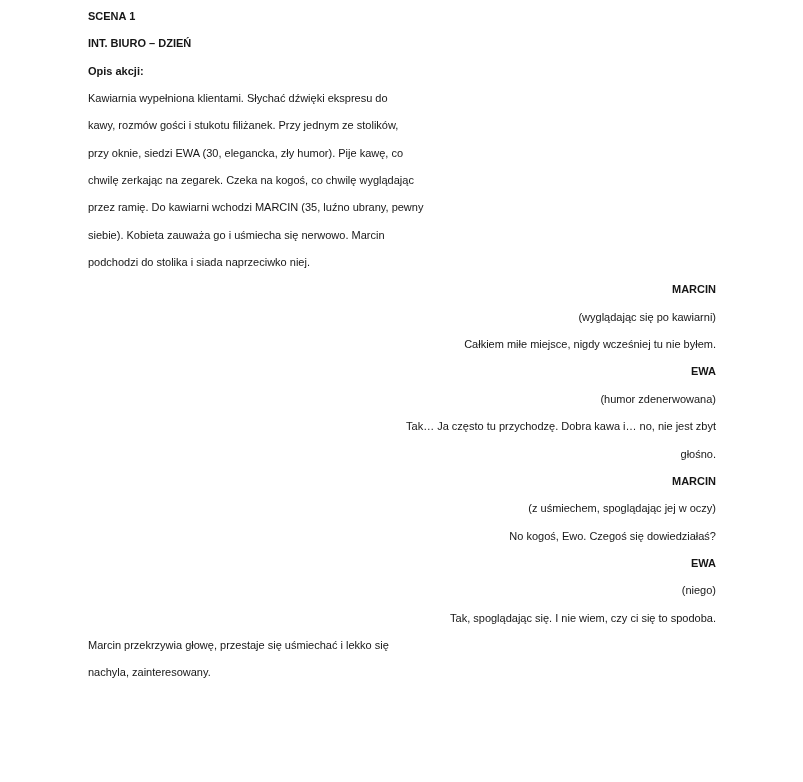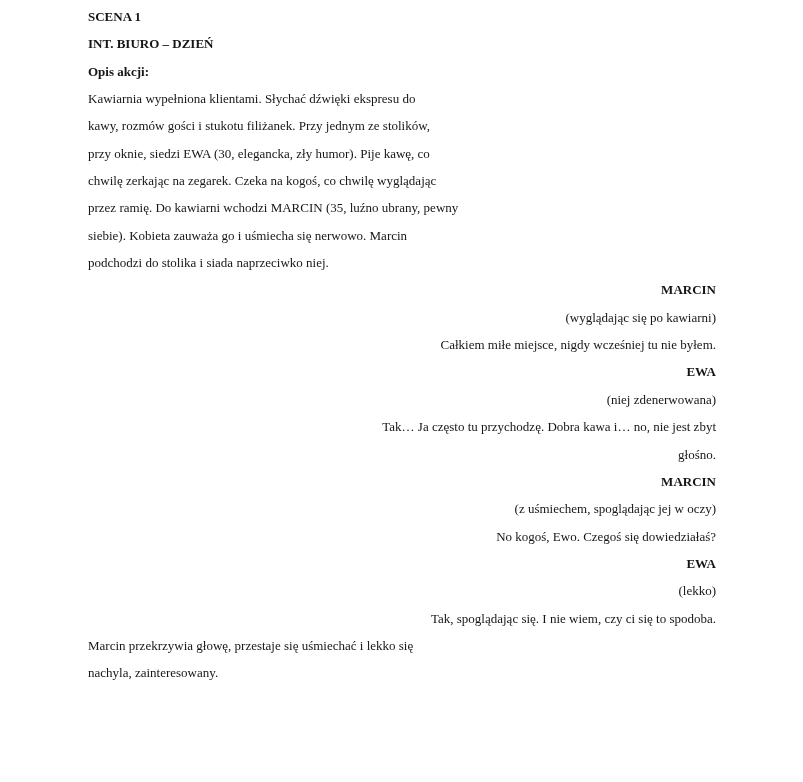--- a/index.html
+++ b/index.html
@@ -11,22 +11,22 @@
     width: 803px;
     height: 782px;
     overflow: hidden;
     position: relative;
   }
   .page {
     position: absolute;
     left: 88px;
     top: 3px;
     width: 628px;
-    font-family: Liberation Serif, serif;
-    font-size: 13px;
+    font-family: Liberation Sans, sans-serif;
+    font-size: 11px;
     line-height: 27.35px;
     color: #161616;
   }
   .block {
     margin: 0;
     padding: 0;
     white-space: pre-line;
   }
   .left   { text-align: left; }
   .center { text-align: right; }
@@ -43,24 +43,24 @@
 kawy, rozmów gości i stukotu filiżanek. Przy jednym ze stolików,
 przy oknie, siedzi EWA (30, elegancka, zły humor). Pije kawę, co
 chwilę zerkając na zegarek. Czeka na kogoś, co chwilę wyglądając
 przez ramię. Do kawiarni wchodzi MARCIN (35, luźno ubrany, pewny
 siebie). Kobieta zauważa go i uśmiecha się nerwowo. Marcin
 podchodzi do stolika i siada naprzeciwko niej.</p>
   <p class="block center bold">MARCIN</p>
   <p class="block center">(wyglądając się po kawiarni)</p>
   <p class="block center">Całkiem miłe miejsce, nigdy wcześniej tu nie byłem.</p>
   <p class="block center bold">EWA</p>
-  <p class="block center">(niej zdenerwowana)</p>
+  <p class="block center">(humor zdenerwowana)</p>
   <p class="block center">Tak… Ja często tu przychodzę. Dobra kawa i… no, nie jest zbyt
 głośno.</p>
   <p class="block center bold">MARCIN</p>
   <p class="block center">(z uśmiechem, spoglądając jej w oczy)</p>
   <p class="block center">No kogoś, Ewo. Czegoś się dowiedziałaś?</p>
   <p class="block center bold">EWA</p>
-  <p class="block center">(lekko)</p>
+  <p class="block center">(niego)</p>
   <p class="block center">Tak, spoglądając się. I nie wiem, czy ci się to spodoba.</p>
   <p class="block left">Marcin przekrzywia głowę, przestaje się uśmiechać i lekko się
 nachyla, zainteresowany.</p>
 </div>
 
 </body></html>

